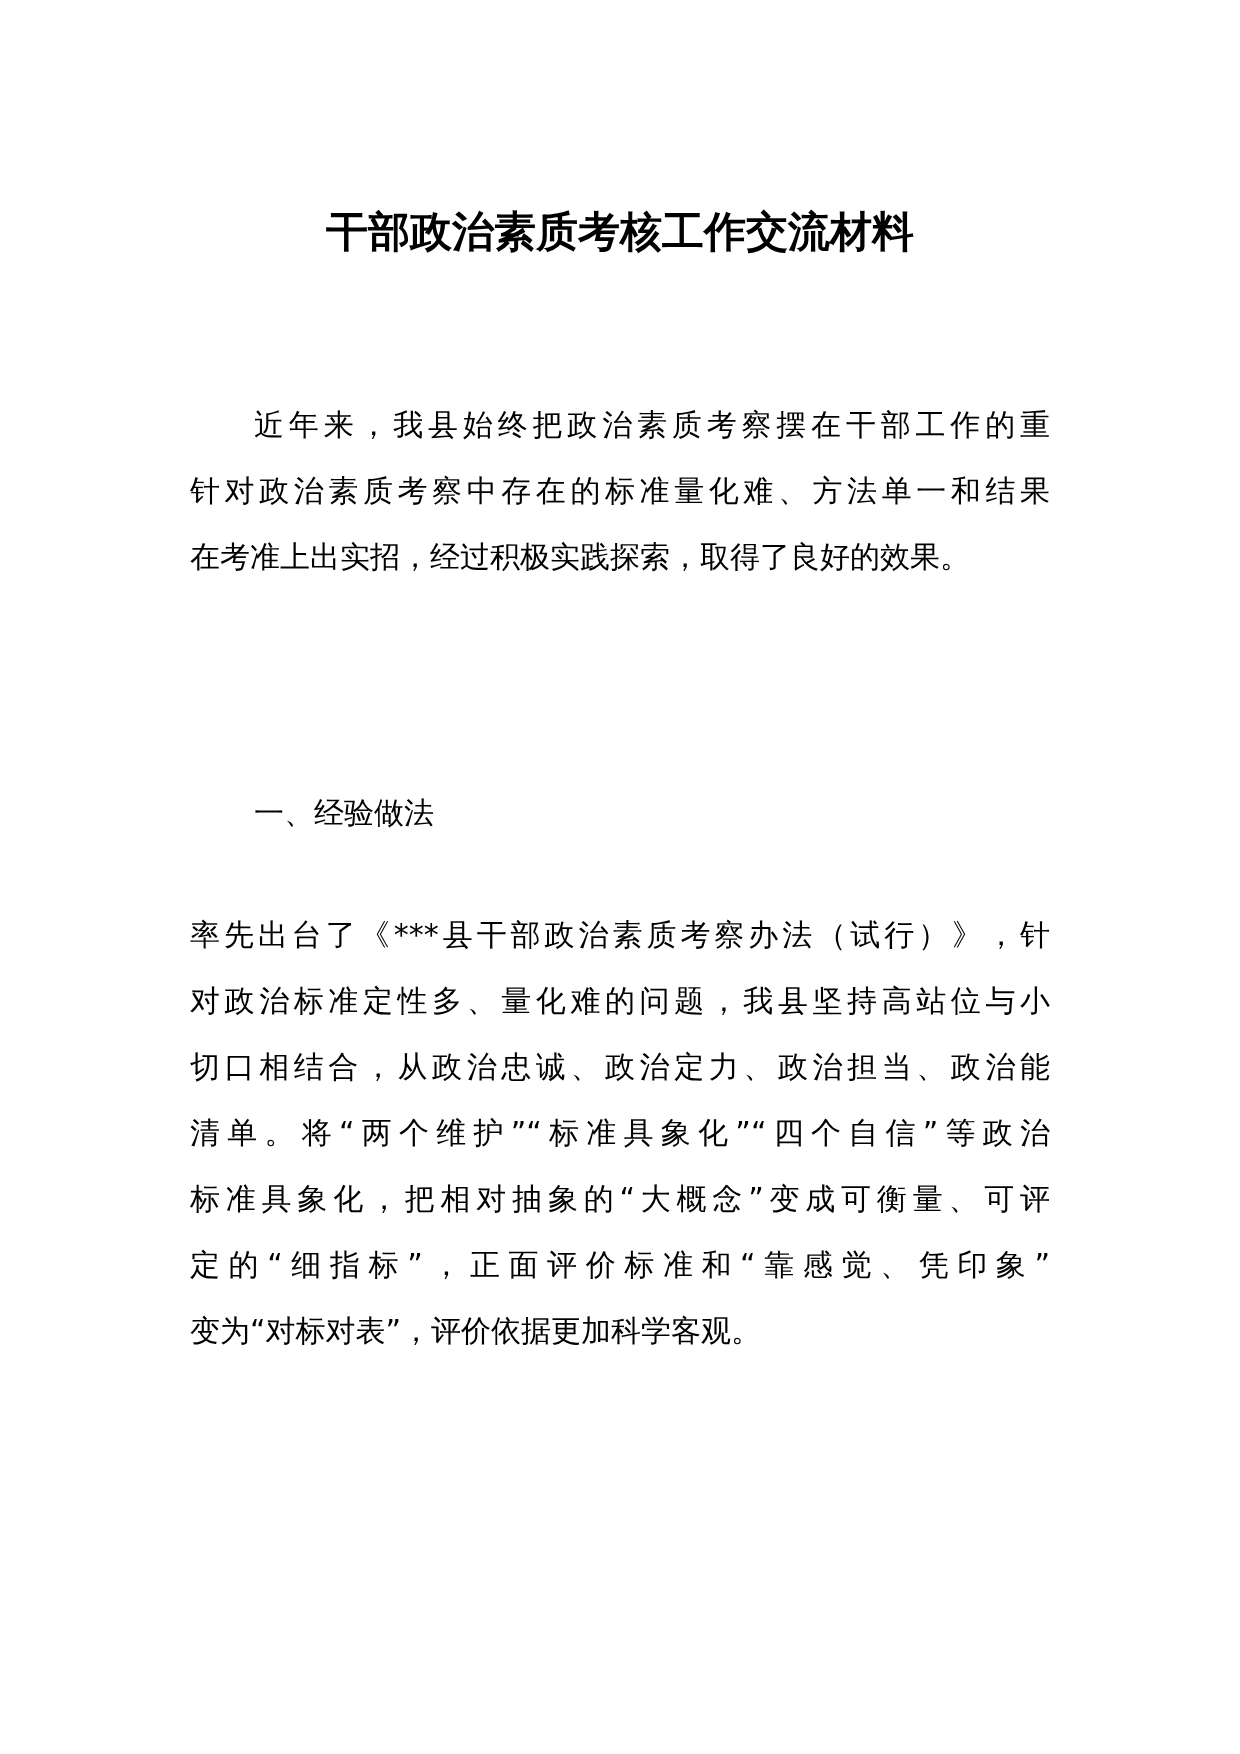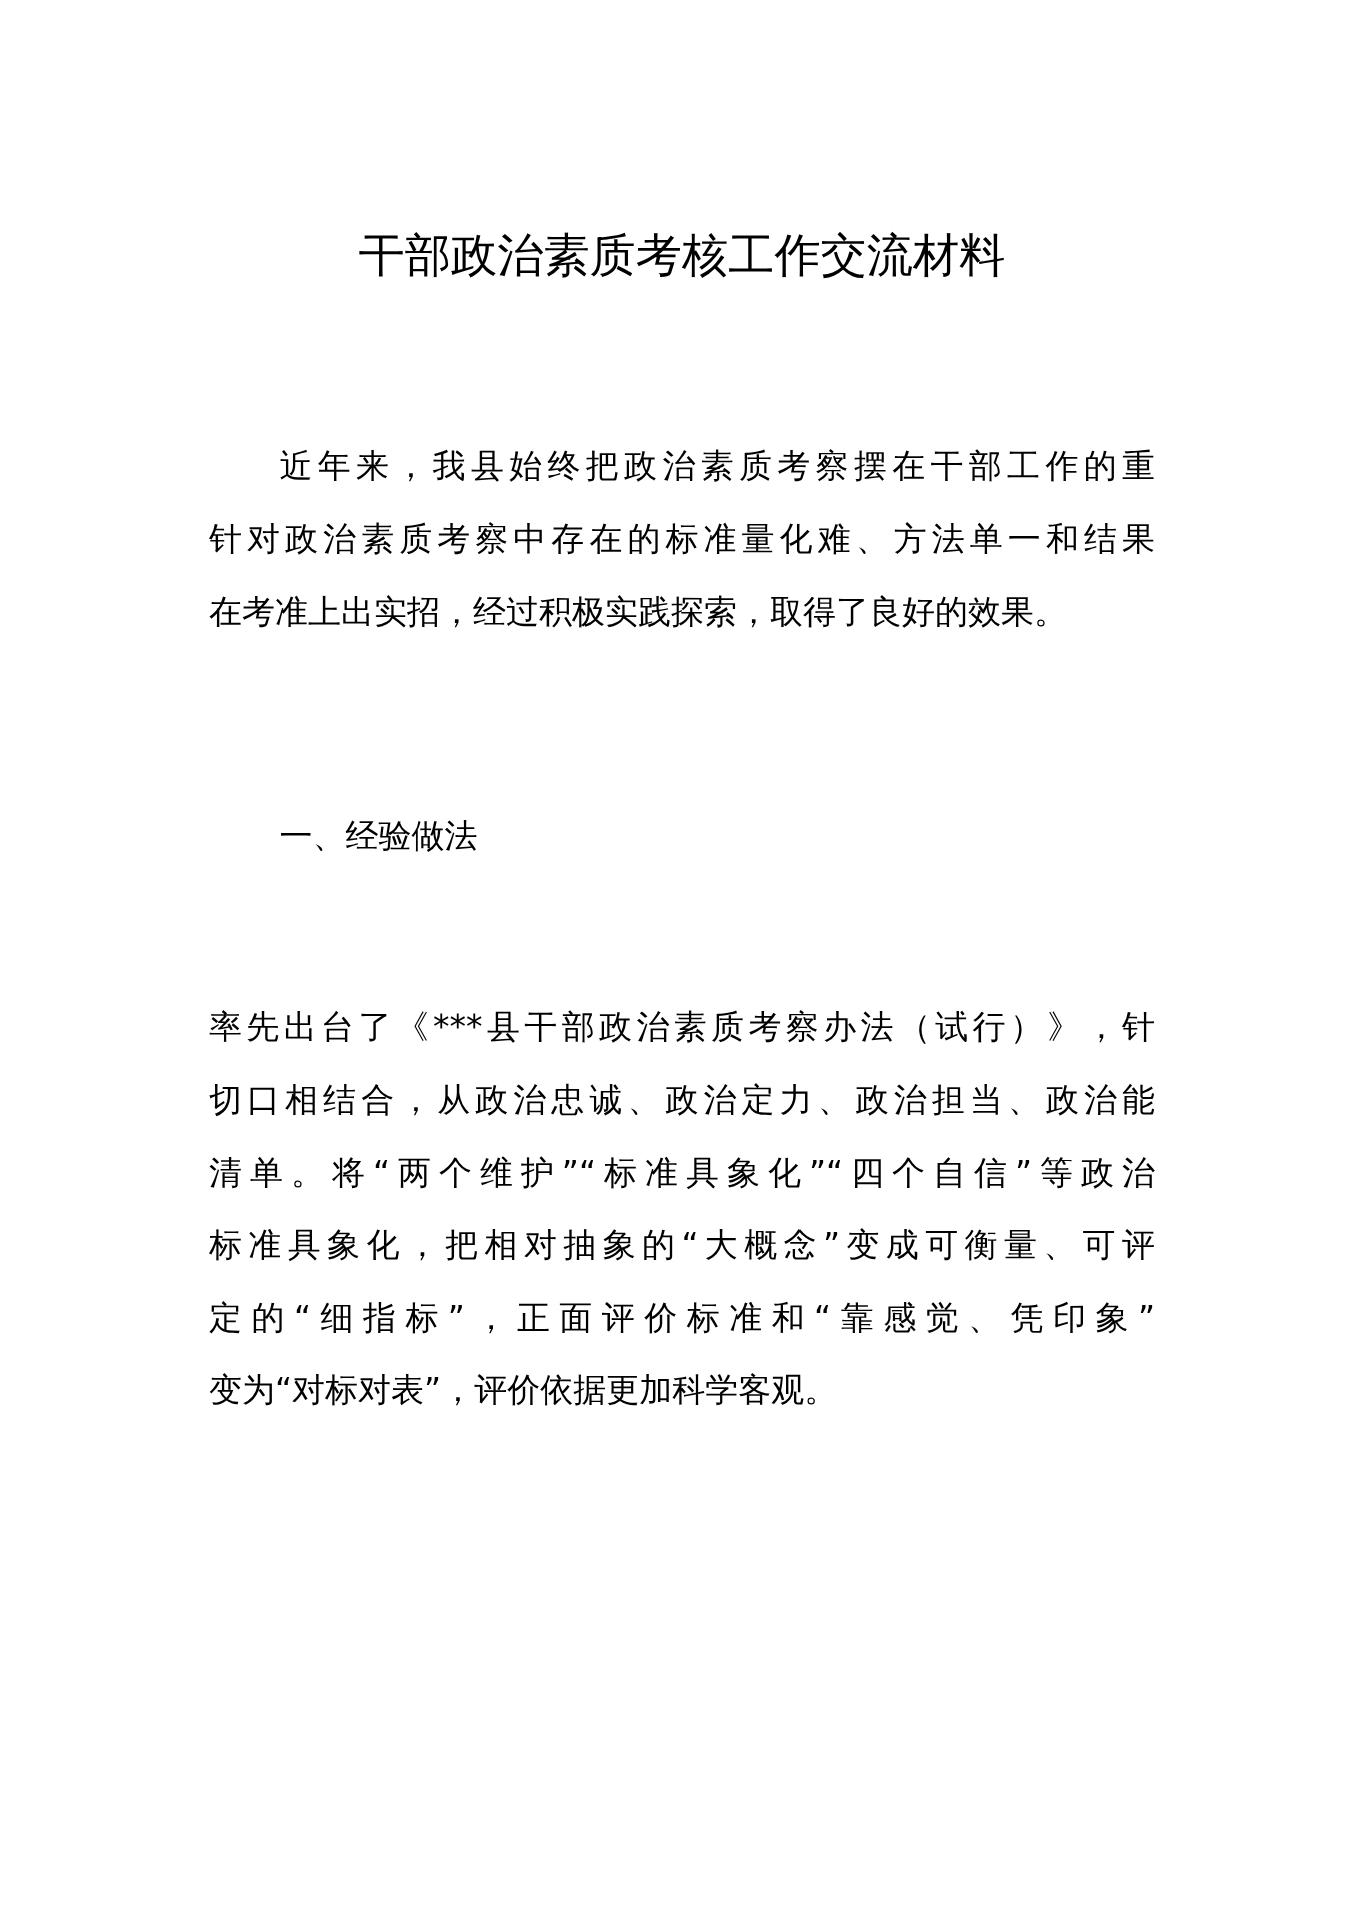--- a/index.html
+++ b/index.html
@@ -15,21 +15,21 @@
       font-family: "DejaVu Sans", "Liberation Sans", sans-serif;
       color: #000000;
     }
     .title {
       position: absolute;
       left: 0;
       width: 1240px;
       top: 204px;
       text-align: center;
       font-size: 42px;
-      font-weight: normal;
+      font-weight: bold;
       line-height: 56px;
       letter-spacing: 0px;
       white-space: nowrap;
     }
     .block {
       position: absolute;
       left: 190px;
       width: 860px;
     }
     .line {
@@ -45,21 +45,21 @@
     .line.last {
       text-align-last: left;
     }
     .line.indent {
       padding-left: 64px;
     }
     .heading-line {
       text-align-last: left;
     }
     #p1 { top: 392px; }
-    #h1 { top: 728px; font-family: Liberation Serif, serif; }
+    #h1 { top: 780px; font-family: Liberation Serif, serif; }
     #p2 { top: 902px; }
   </style>
 </head>
 <body>
 
 <div class="page">
 
   <div class="title">干部政治素质考核工作交流材料</div>
 
   <div class="block" id="p1">
@@ -67,20 +67,21 @@
     <span class="line">针对政治素质考察中存在的标准量化难、方法单一和结果</span>
     <span class="line last">在考准上出实招，经过积极实践探索，取得了良好的效果。</span>
   </div>
 
   <div class="block" id="h1">
     <span class="line indent heading-line">一、经验做法</span>
   </div>
 
   <div class="block" id="p2">
     <span class="line">率先出台了《***县干部政治素质考察办法（试行）》，针</span>
+    <span class="line">对政治标准定性多、量化难的问题，我县坚持高站位与小</span>
     <span class="line">切口相结合，从政治忠诚、政治定力、政治担当、政治能</span>
     <span class="line">清单。将“两个维护”“标准具象化”“四个自信”等政治</span>
     <span class="line">标准具象化，把相对抽象的“大概念”变成可衡量、可评</span>
     <span class="line">定的“细指标”，正面评价标准和“靠感觉、凭印象”</span>
     <span class="line last">变为“对标对表”，评价依据更加科学客观。</span>
   </div>
 
 </div>
 
 </body></html>

